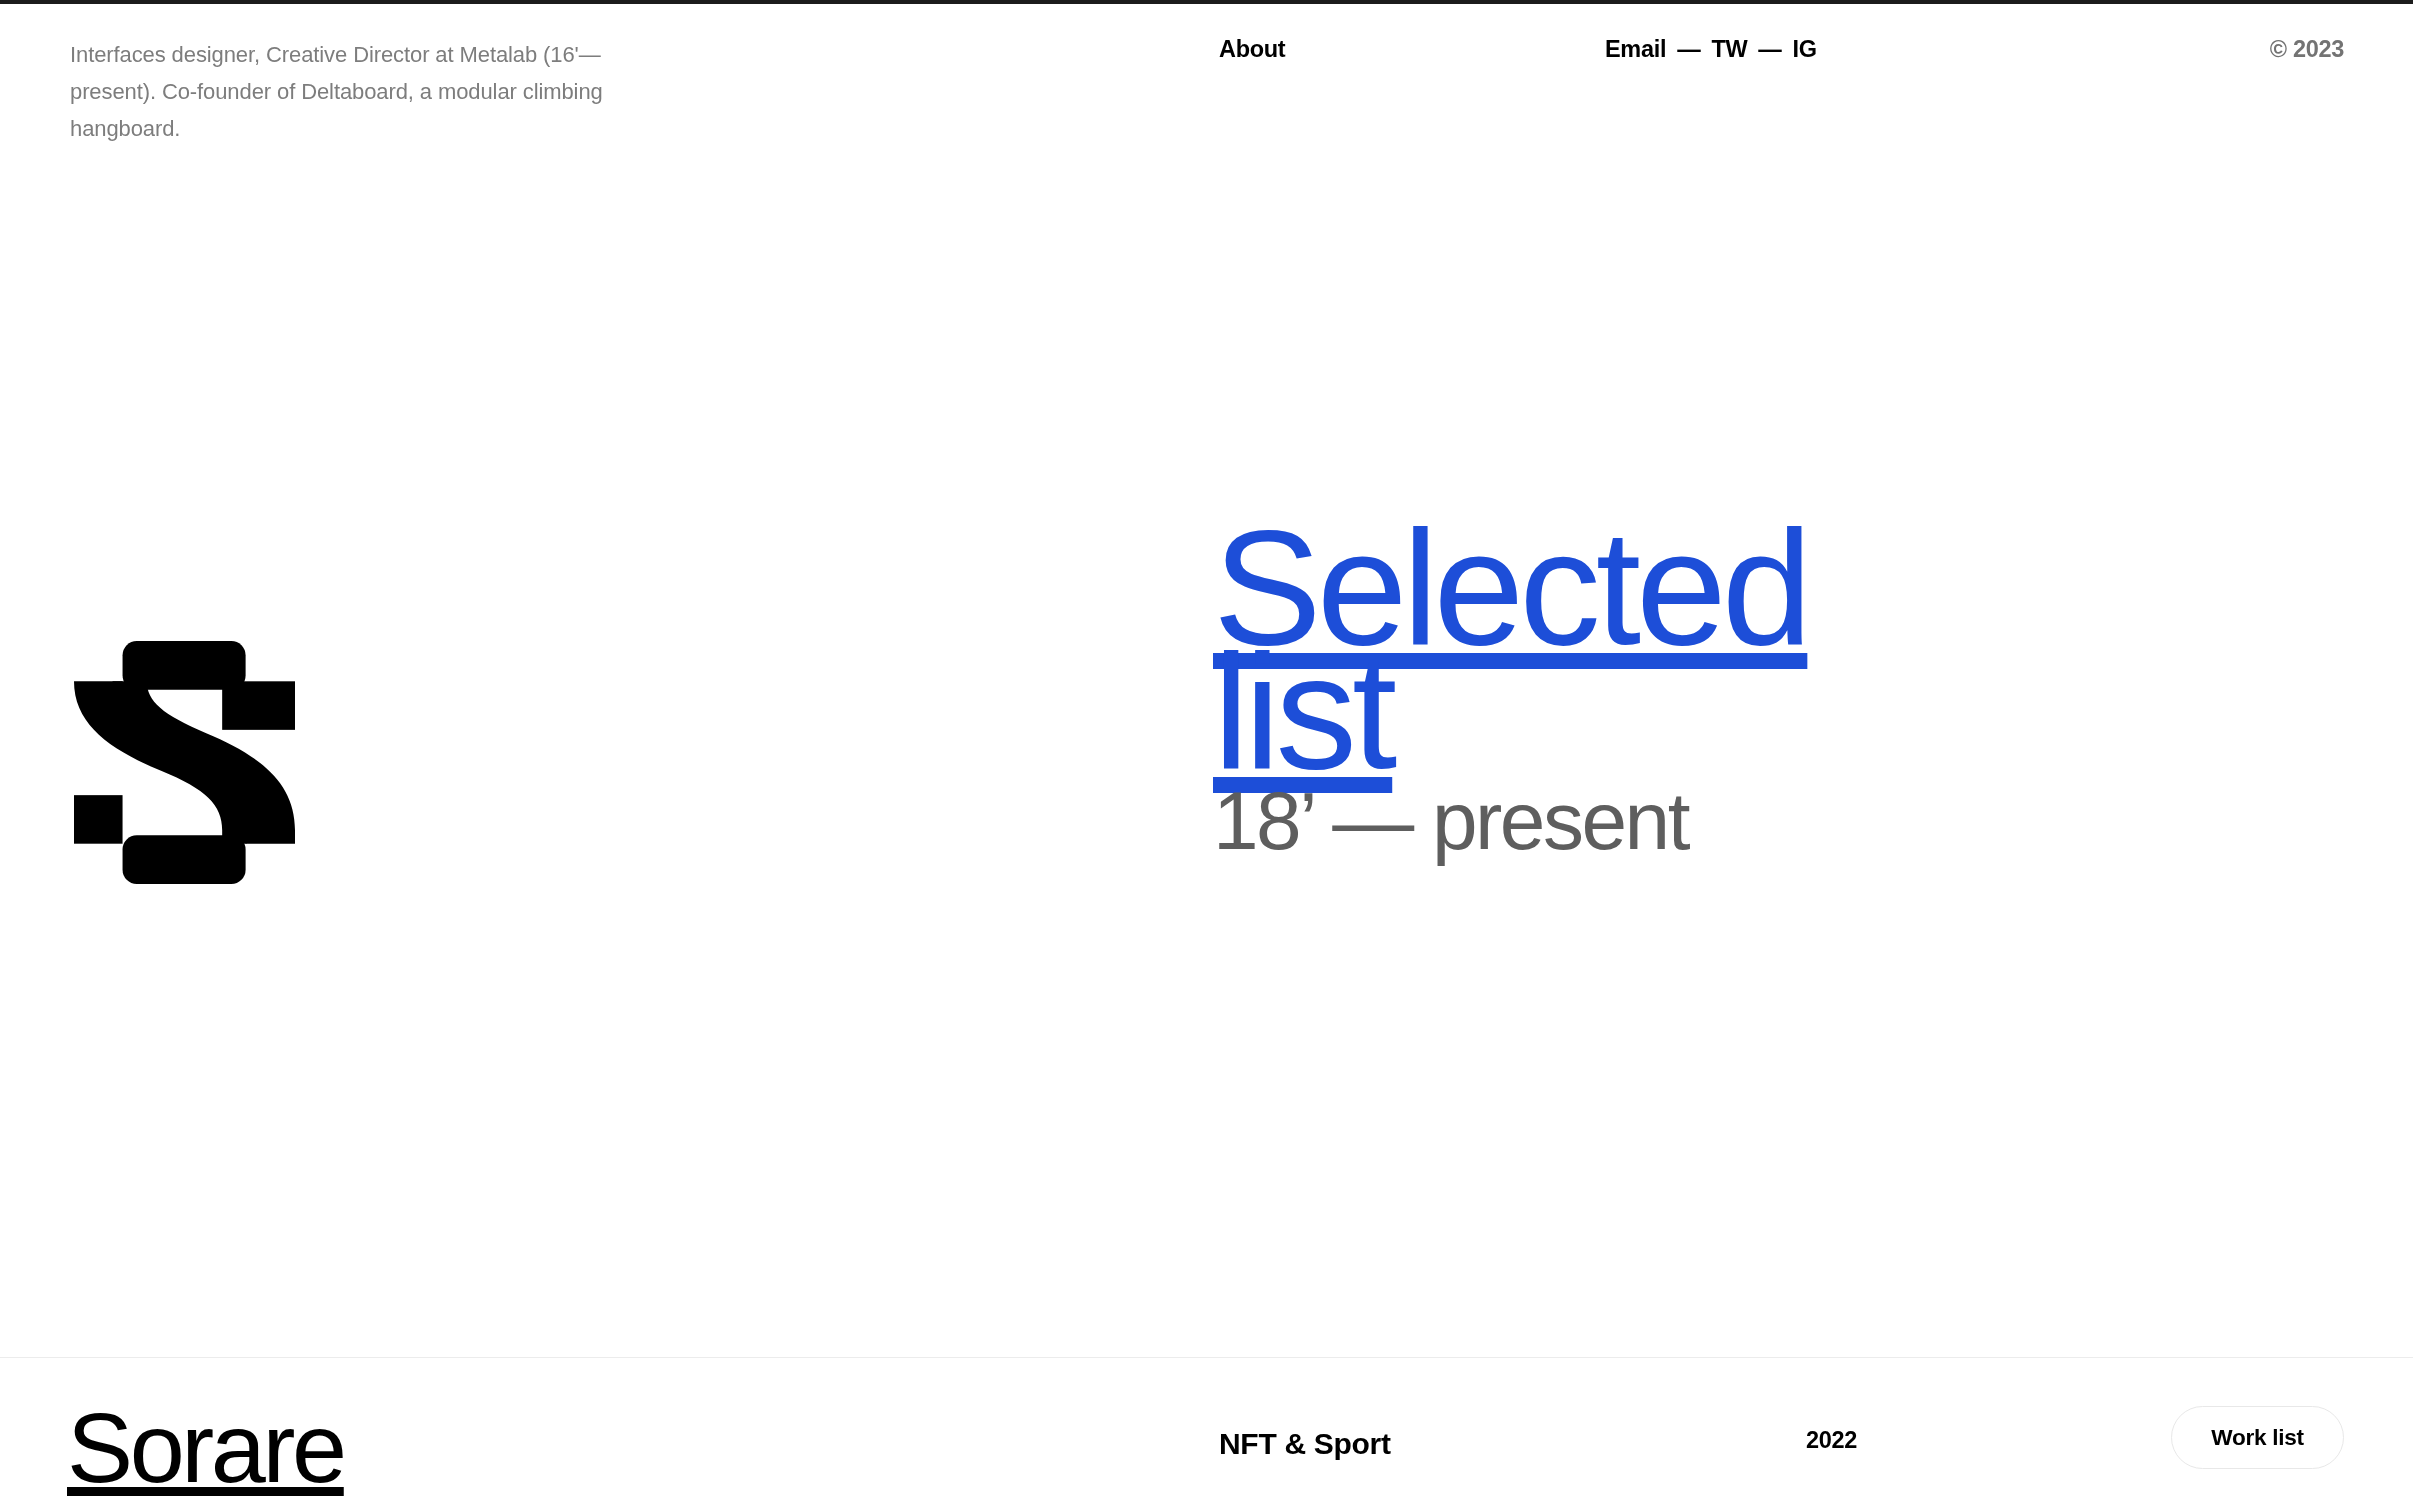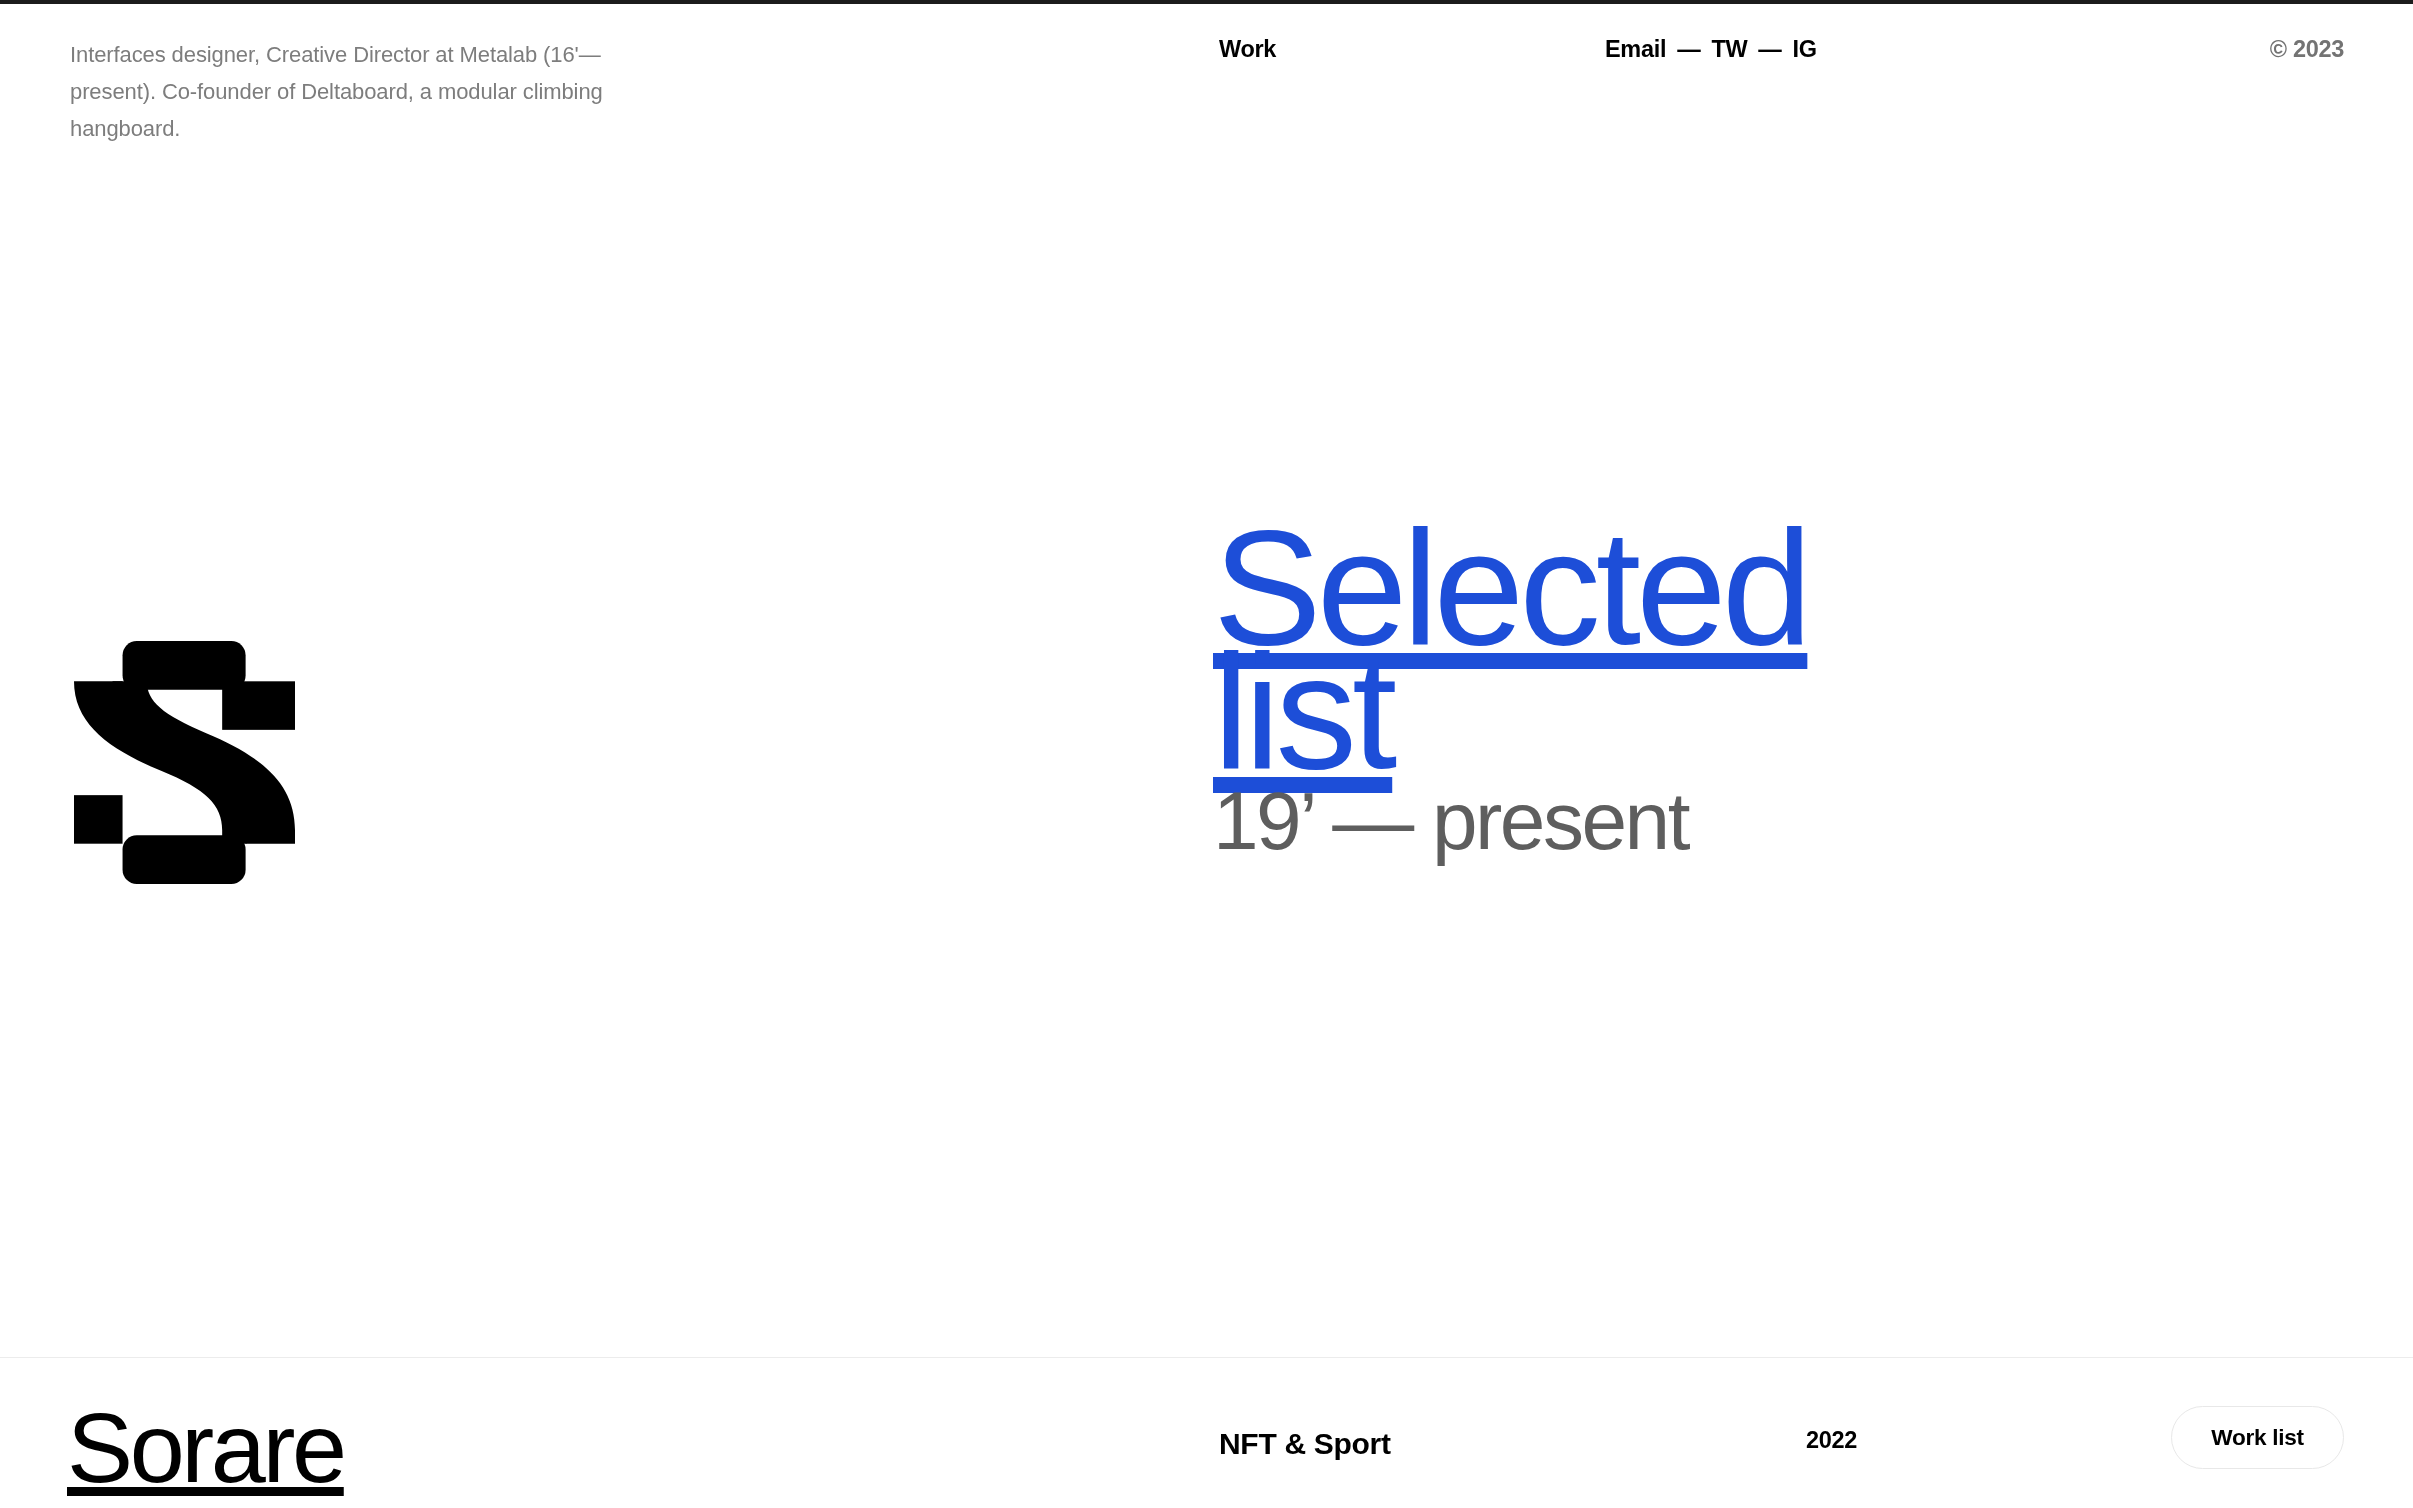--- a/index.html
+++ b/index.html
@@ -205,21 +205,21 @@
 <body>
 
 <div class="chrome-edge"></div>
 
 <div class="page">
 
   <div class="header">
 
     <p class="bio">Interfaces designer, Creative Director at Metalab (16'—present). Co-founder of Deltaboard, a modular climbing hangboard.</p>
 
-    <a class="nav-about" href="#">Work</a>
+    <a class="nav-about" href="#">About</a>
 
     <div class="nav-social">
       <a href="#">Email</a>
       <span class="nav-sep">—</span>
       <a href="#">TW</a>
       <span class="nav-sep">—</span>
       <a href="#">IG</a>
     </div>
 
     <div class="copyright">© 2023</div>
@@ -259,21 +259,21 @@
           C 106,88 87,72 87,48
           Z"></path>
       </svg>
     </div>
 
     <h1 class="hero-title">
       <span class="line">Selected</span>
       <span class="line">list</span>
     </h1>
 
-    <div class="hero-sub">19’ — present</div>
+    <div class="hero-sub">18’ — present</div>
   </div>
 
   <div class="work-row">
 
     <div class="work-name">Sorare</div>
 
     <div class="work-tag">NFT &amp; Sport</div>
 
     <div class="work-year">2022</div>
   </div>

